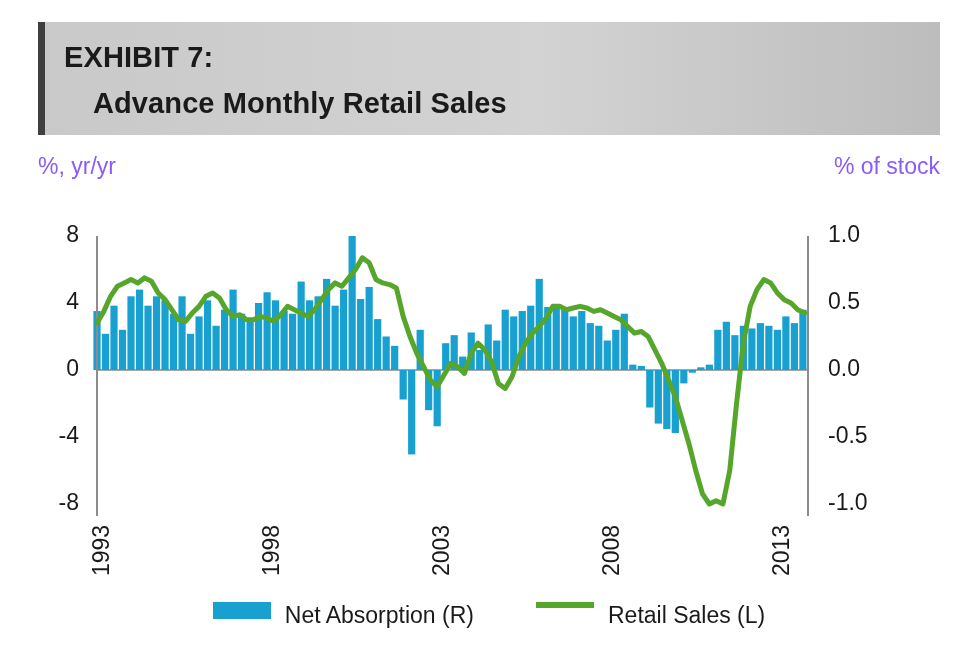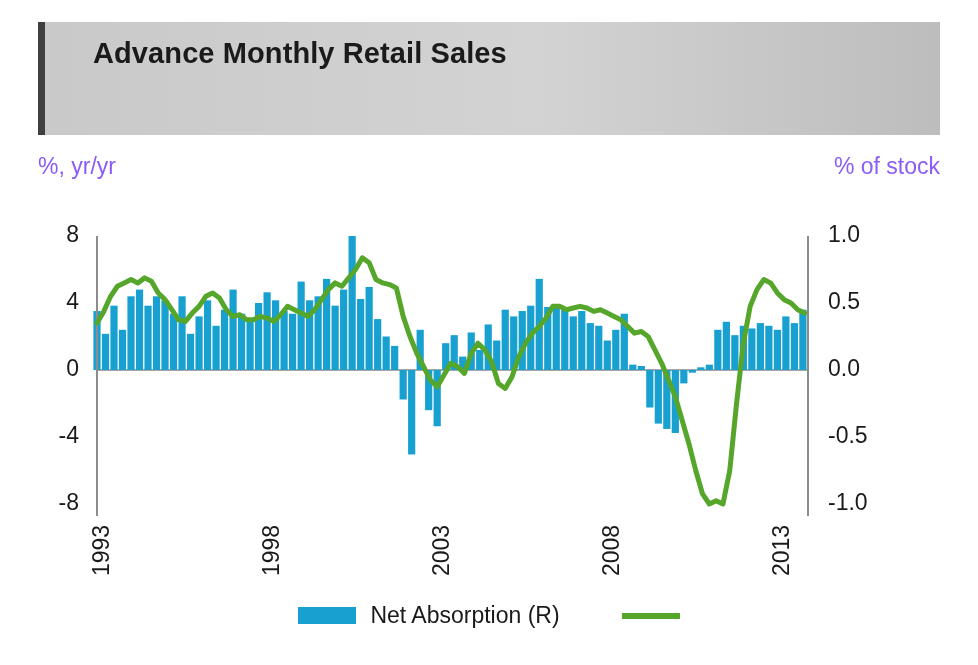--- a/index.html
+++ b/index.html
@@ -80,21 +80,21 @@
     left: 0;
     top: 602px;
     width: 978px;
     display: flex;
     justify-content: center;
     align-items: center;
     gap: 62px;
   }
   .legend-item {
     display: flex;
-    align-items: center;
+    align-items: flex-start;
     gap: 14px;
   }
   .legend-swatch-bar {
     width: 58px;
     height: 17px;
     background: #17a0d0;
   }
   .legend-swatch-line {
     width: 58px;
     height: 6px;
@@ -103,20 +103,21 @@
   .legend-text {
     font-size: 23px;
     color: #1a1a1a;
     white-space: nowrap;
   }
 </style>
 </head>
 <body>
 
 <div id="title-banner">
+  <div class="tline tline1">EXHIBIT 7:</div>
   <div class="tline tline2">Advance Monthly Retail Sales</div>
 </div>
 
 <div class="unit-label" id="unit-left">%, yr/yr</div>
 <div class="unit-label" id="unit-right">% of stock</div>
 
 <div id="chart-area">
   <svg id="chart-svg" width="978" height="665">
       <line x1="97" y1="370" x2="808" y2="370" stroke="#a6a6a6" stroke-width="2"></line>
       <g>
@@ -211,14 +212,15 @@
     </svg>
 <div class="tick-label y-left" style="left: 0px; width: 79px; top: 221px;">8</div><div class="tick-label y-left" style="left: 0px; width: 79px; top: 288px;">4</div><div class="tick-label y-left" style="left: 0px; width: 79px; top: 355px;">0</div><div class="tick-label y-left" style="left: 0px; width: 79px; top: 422px;">-4</div><div class="tick-label y-left" style="left: 0px; width: 79px; top: 489px;">-8</div><div class="tick-label y-right" style="left: 828px; top: 221px;">1.0</div><div class="tick-label y-right" style="left: 828px; top: 288px;">0.5</div><div class="tick-label y-right" style="left: 828px; top: 355px;">0.0</div><div class="tick-label y-right" style="left: 828px; top: 422px;">-0.5</div><div class="tick-label y-right" style="left: 828px; top: 489px;">-1.0</div><div class="x-label" style="left: 88px; top: 576px;">1993</div><div class="x-label" style="left: 258.096px; top: 576px;">1998</div><div class="x-label" style="left: 428.191px; top: 576px;">2003</div><div class="x-label" style="left: 598.287px; top: 576px;">2008</div><div class="x-label" style="left: 768.383px; top: 576px;">2013</div></div>
 
 <div id="legend">
   <div class="legend-item">
     <span class="legend-swatch-bar"></span>
     <span class="legend-text">Net Absorption (R)</span>
   </div>
   <div class="legend-item">
     <span class="legend-swatch-line"></span>
+    <span class="legend-text">Retail Sales (L)</span>
   </div>
 </div>
 
 </body></html>

